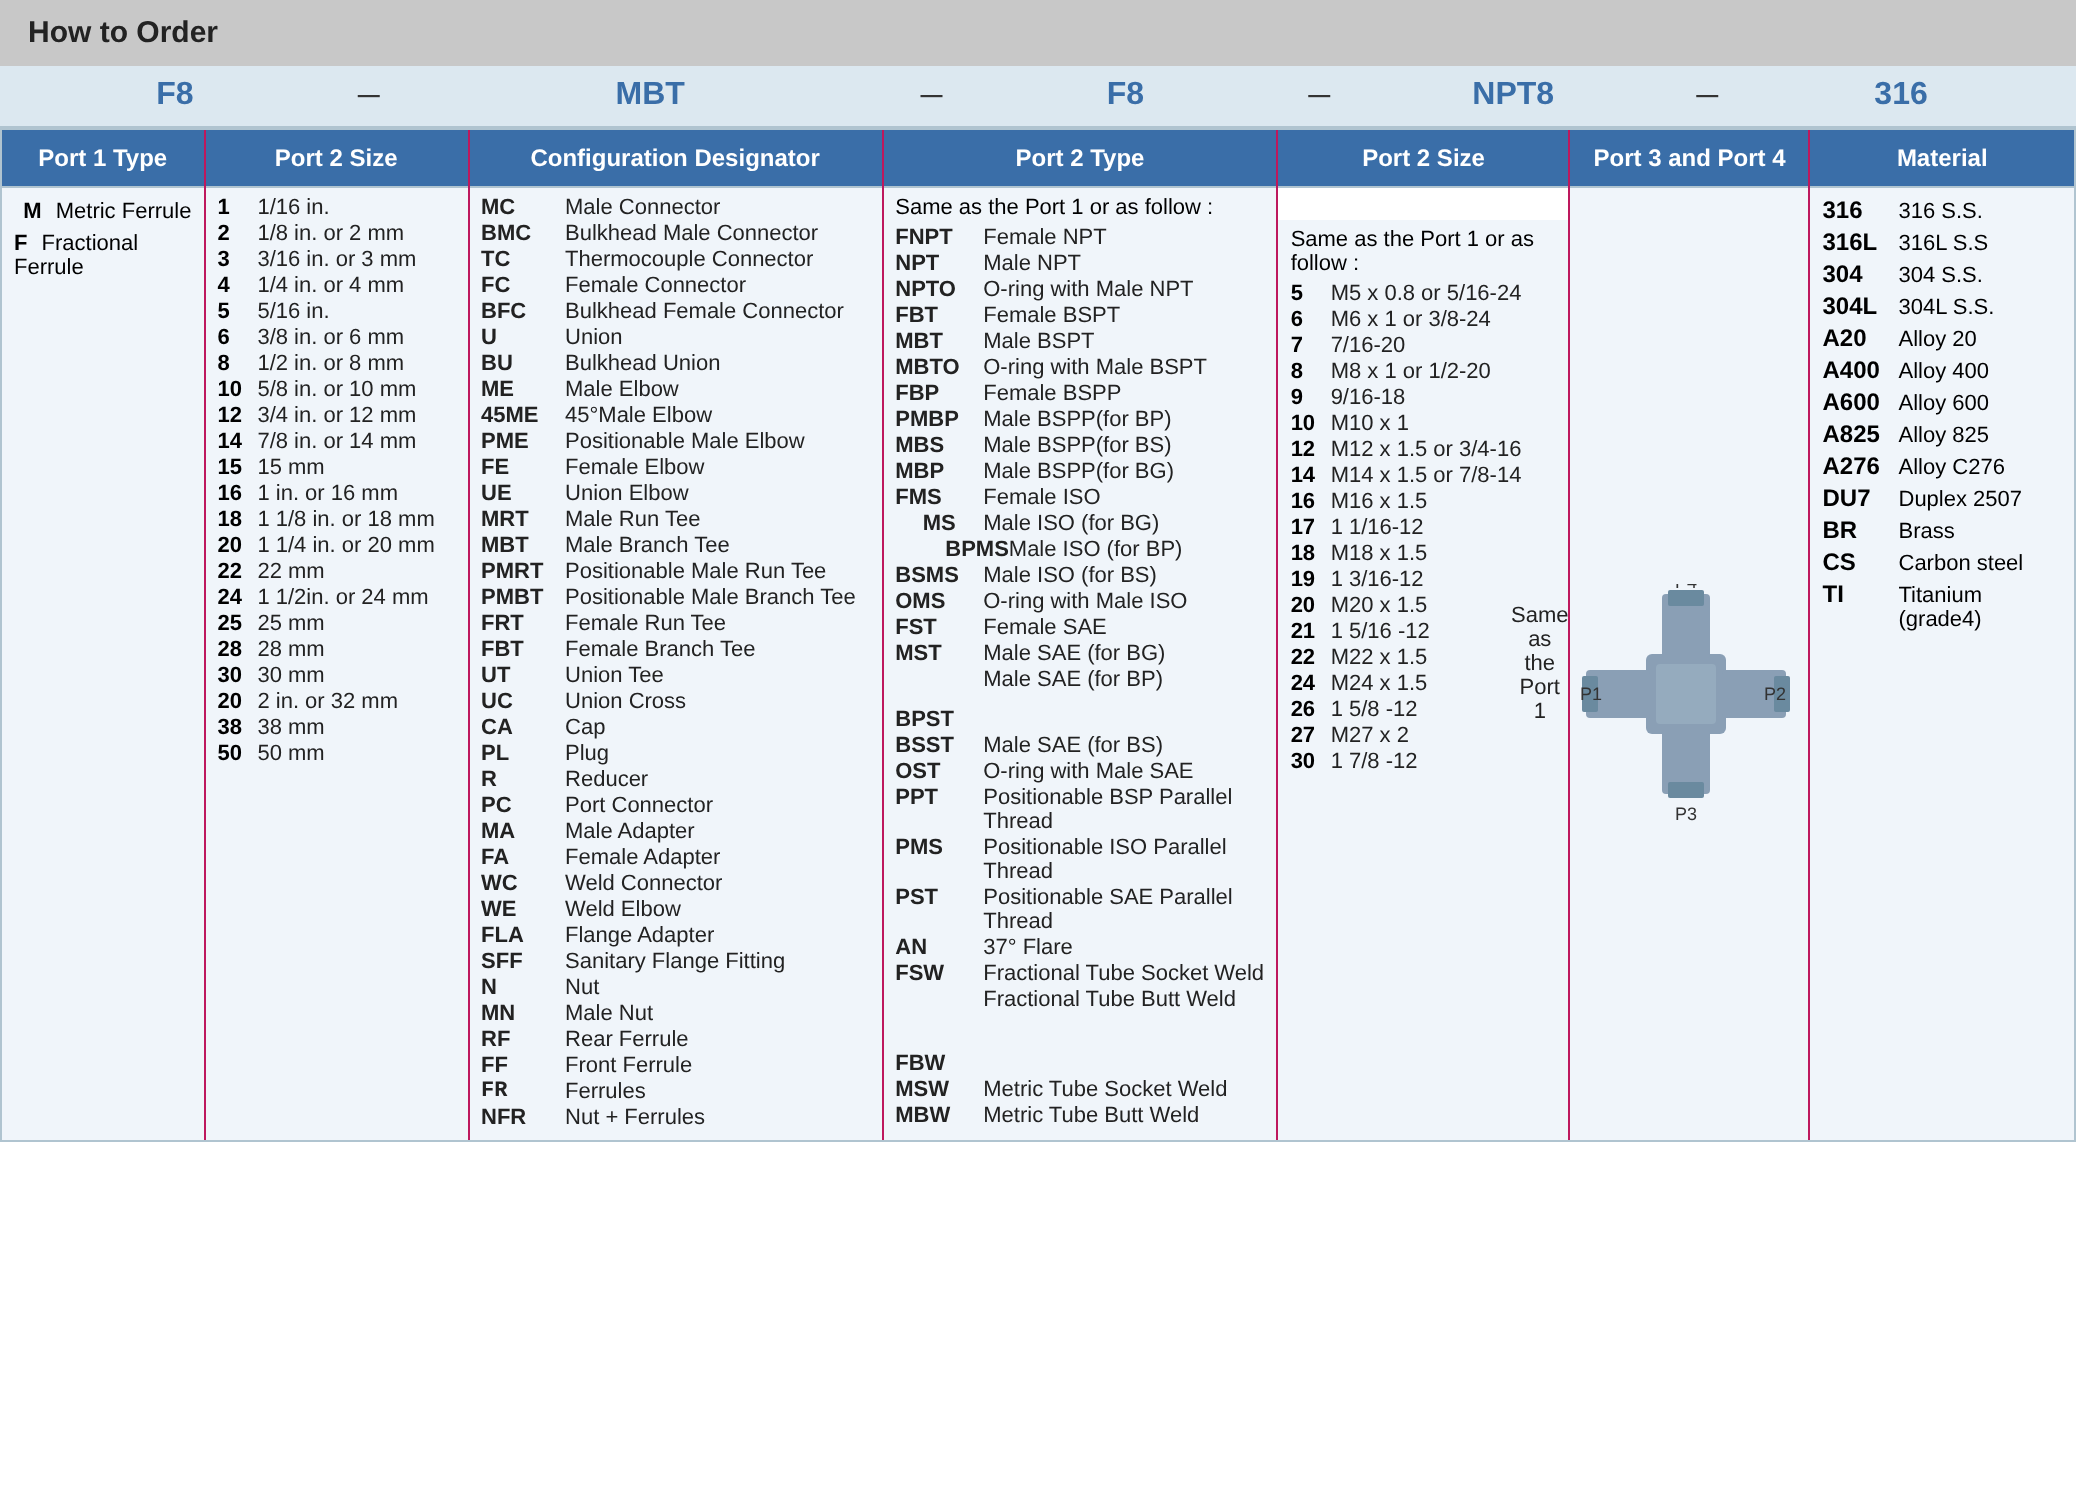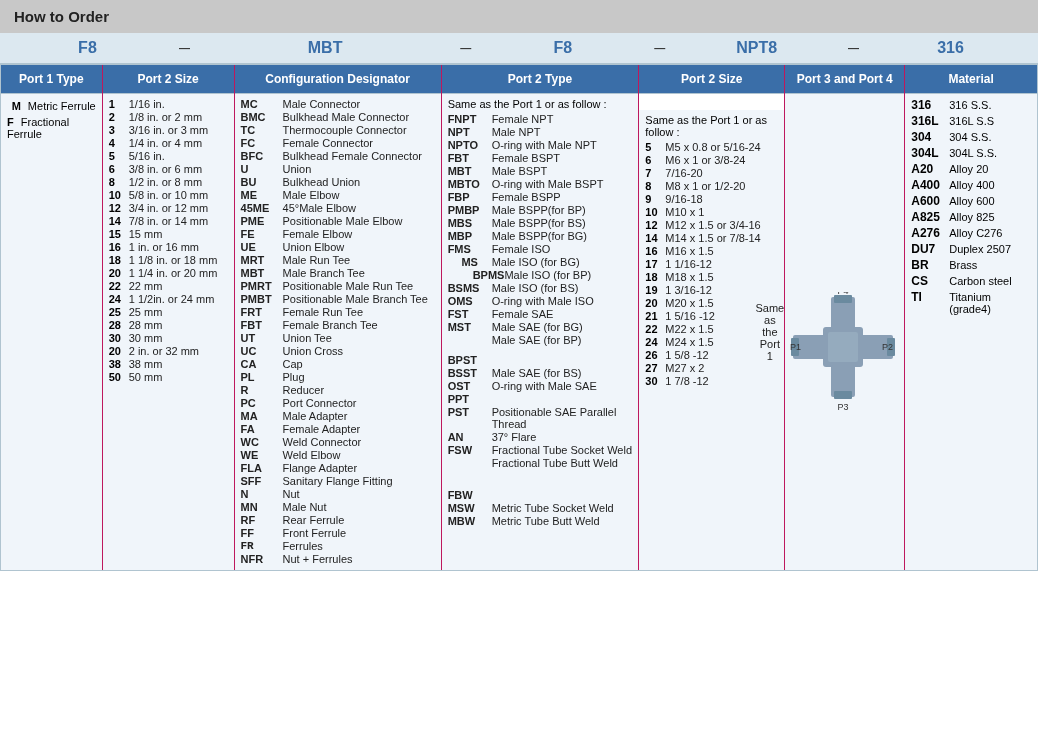--- a/index.html
+++ b/index.html
@@ -525,20 +525,25 @@
         <div class="entry-row">
           <span class="entry-code" style="min-width:44px;">BSST</span>
           <span class="entry-label">Male SAE (for BS)</span>
         </div>
         <div class="entry-row">
           <span class="entry-code" style="min-width:44px;">OST</span>
           <span class="entry-label">O-ring with Male SAE</span>
         </div>
         <div class="entry-row">
           <span class="entry-code" style="min-width:44px;">PPT</span>
+          <span class="entry-label">Positionable BSP Parallel Thread</span>
+        </div>
+        <div class="entry-row">
+          <span class="entry-code" style="min-width:44px;">PMS</span>
+          <span class="entry-label">Positionable ISO Parallel Thread</span>
         </div>
         <div class="entry-row">
           <span class="entry-code" style="min-width:44px;">PST</span>
           <span class="entry-label">Positionable SAE Parallel Thread</span>
         </div>
         <div class="entry-row">
           <span class="entry-code" style="min-width:44px;">AN</span>
           <span class="entry-label">37° Flare</span>
         </div>
         <div class="entry-row">

